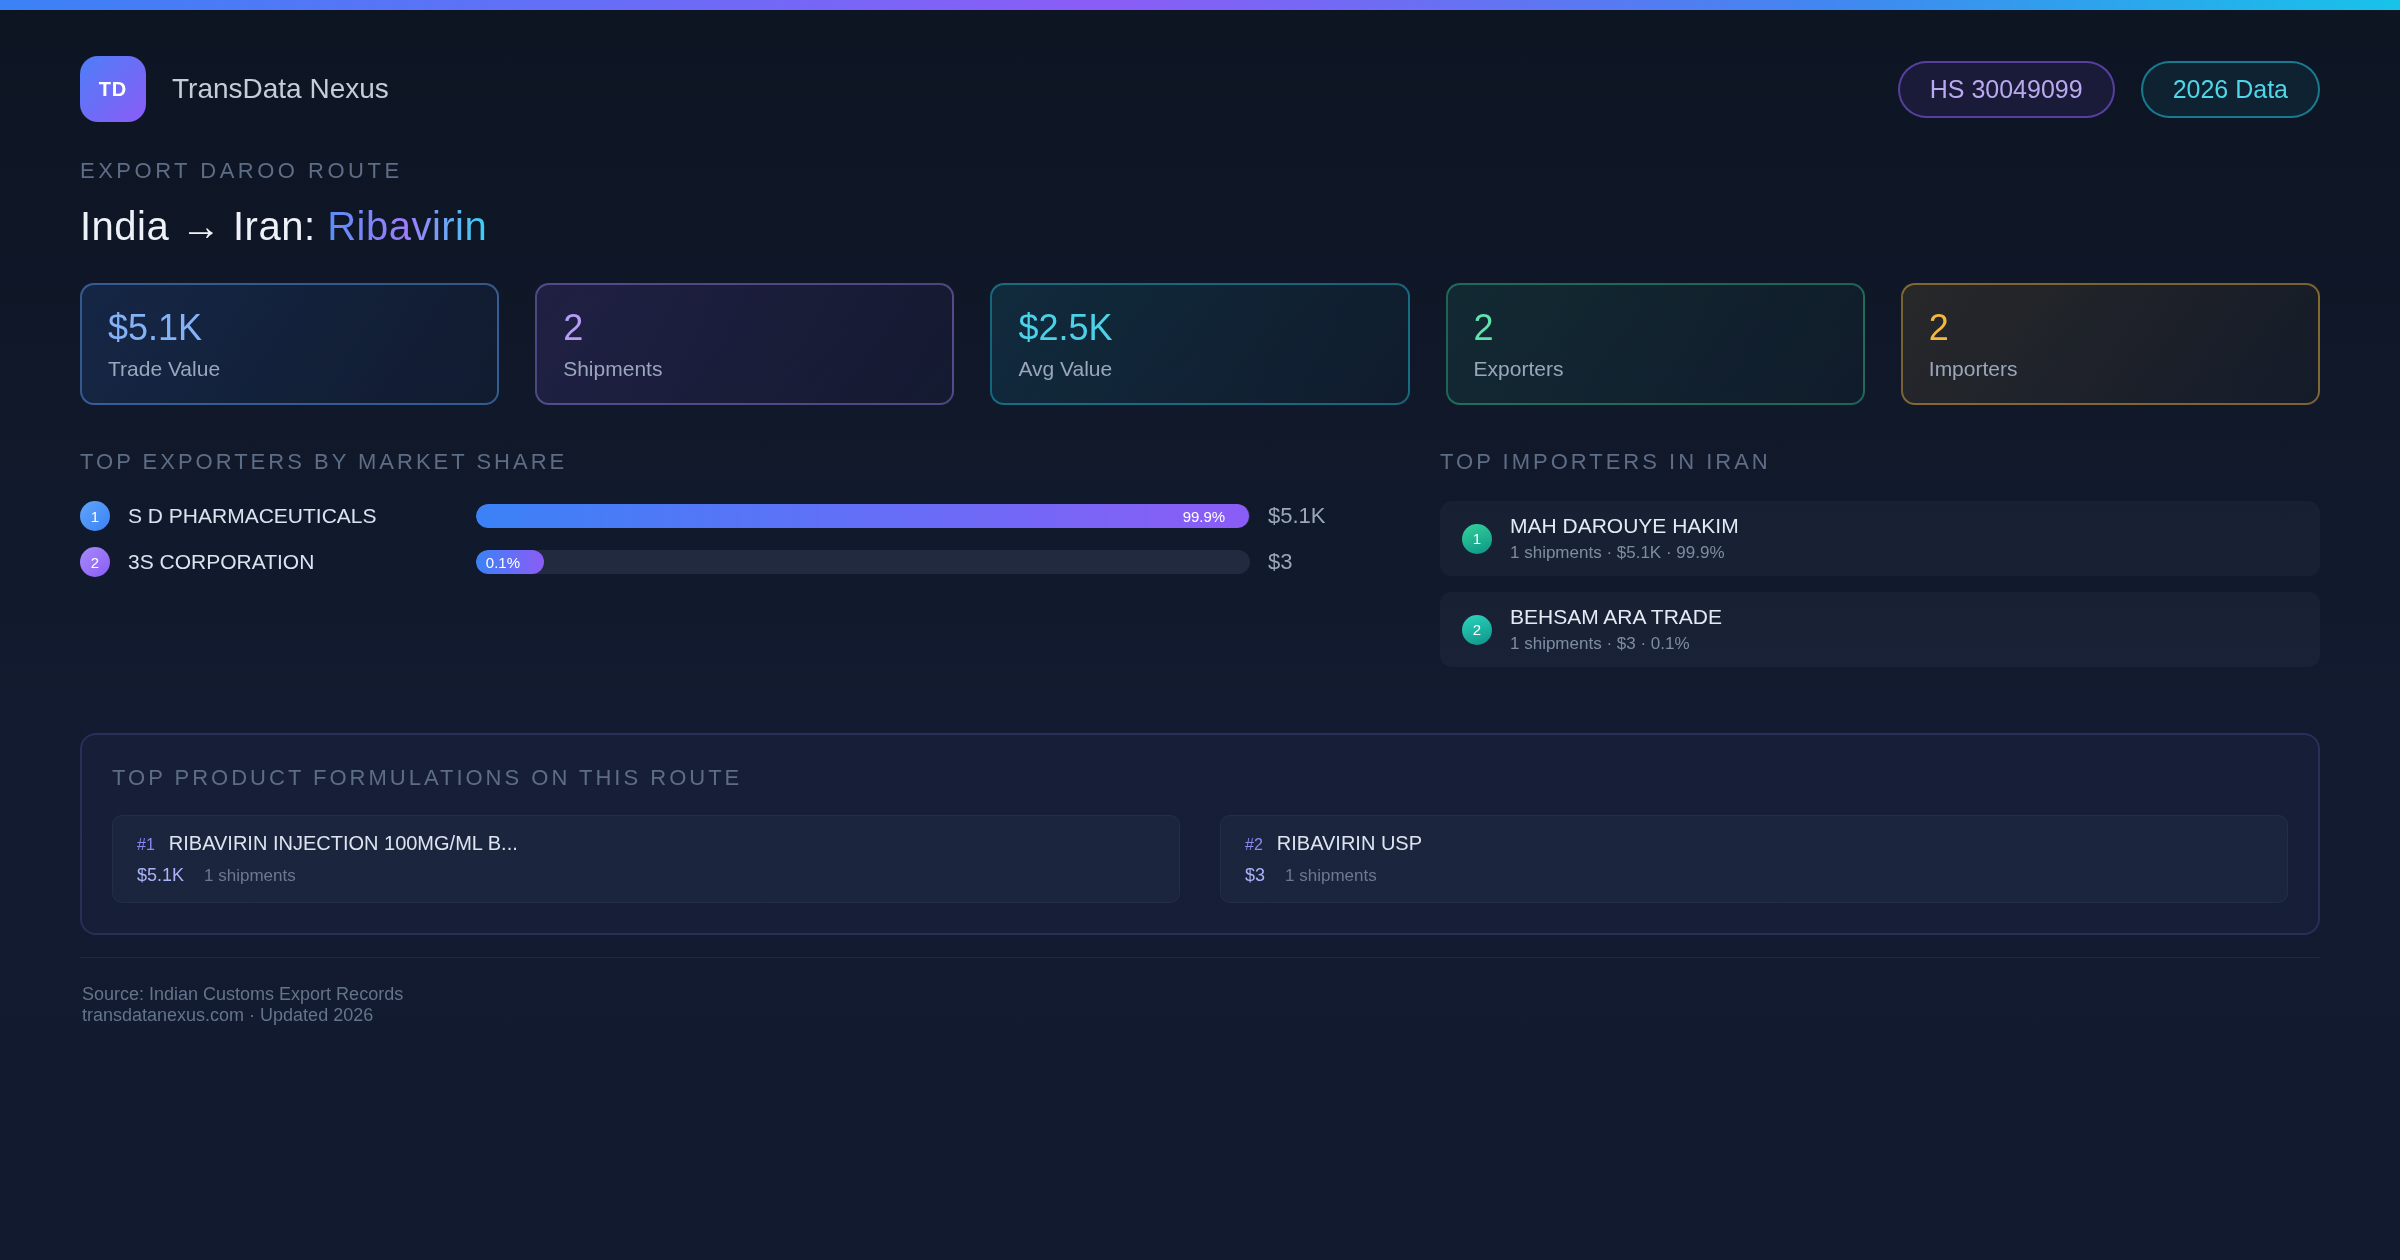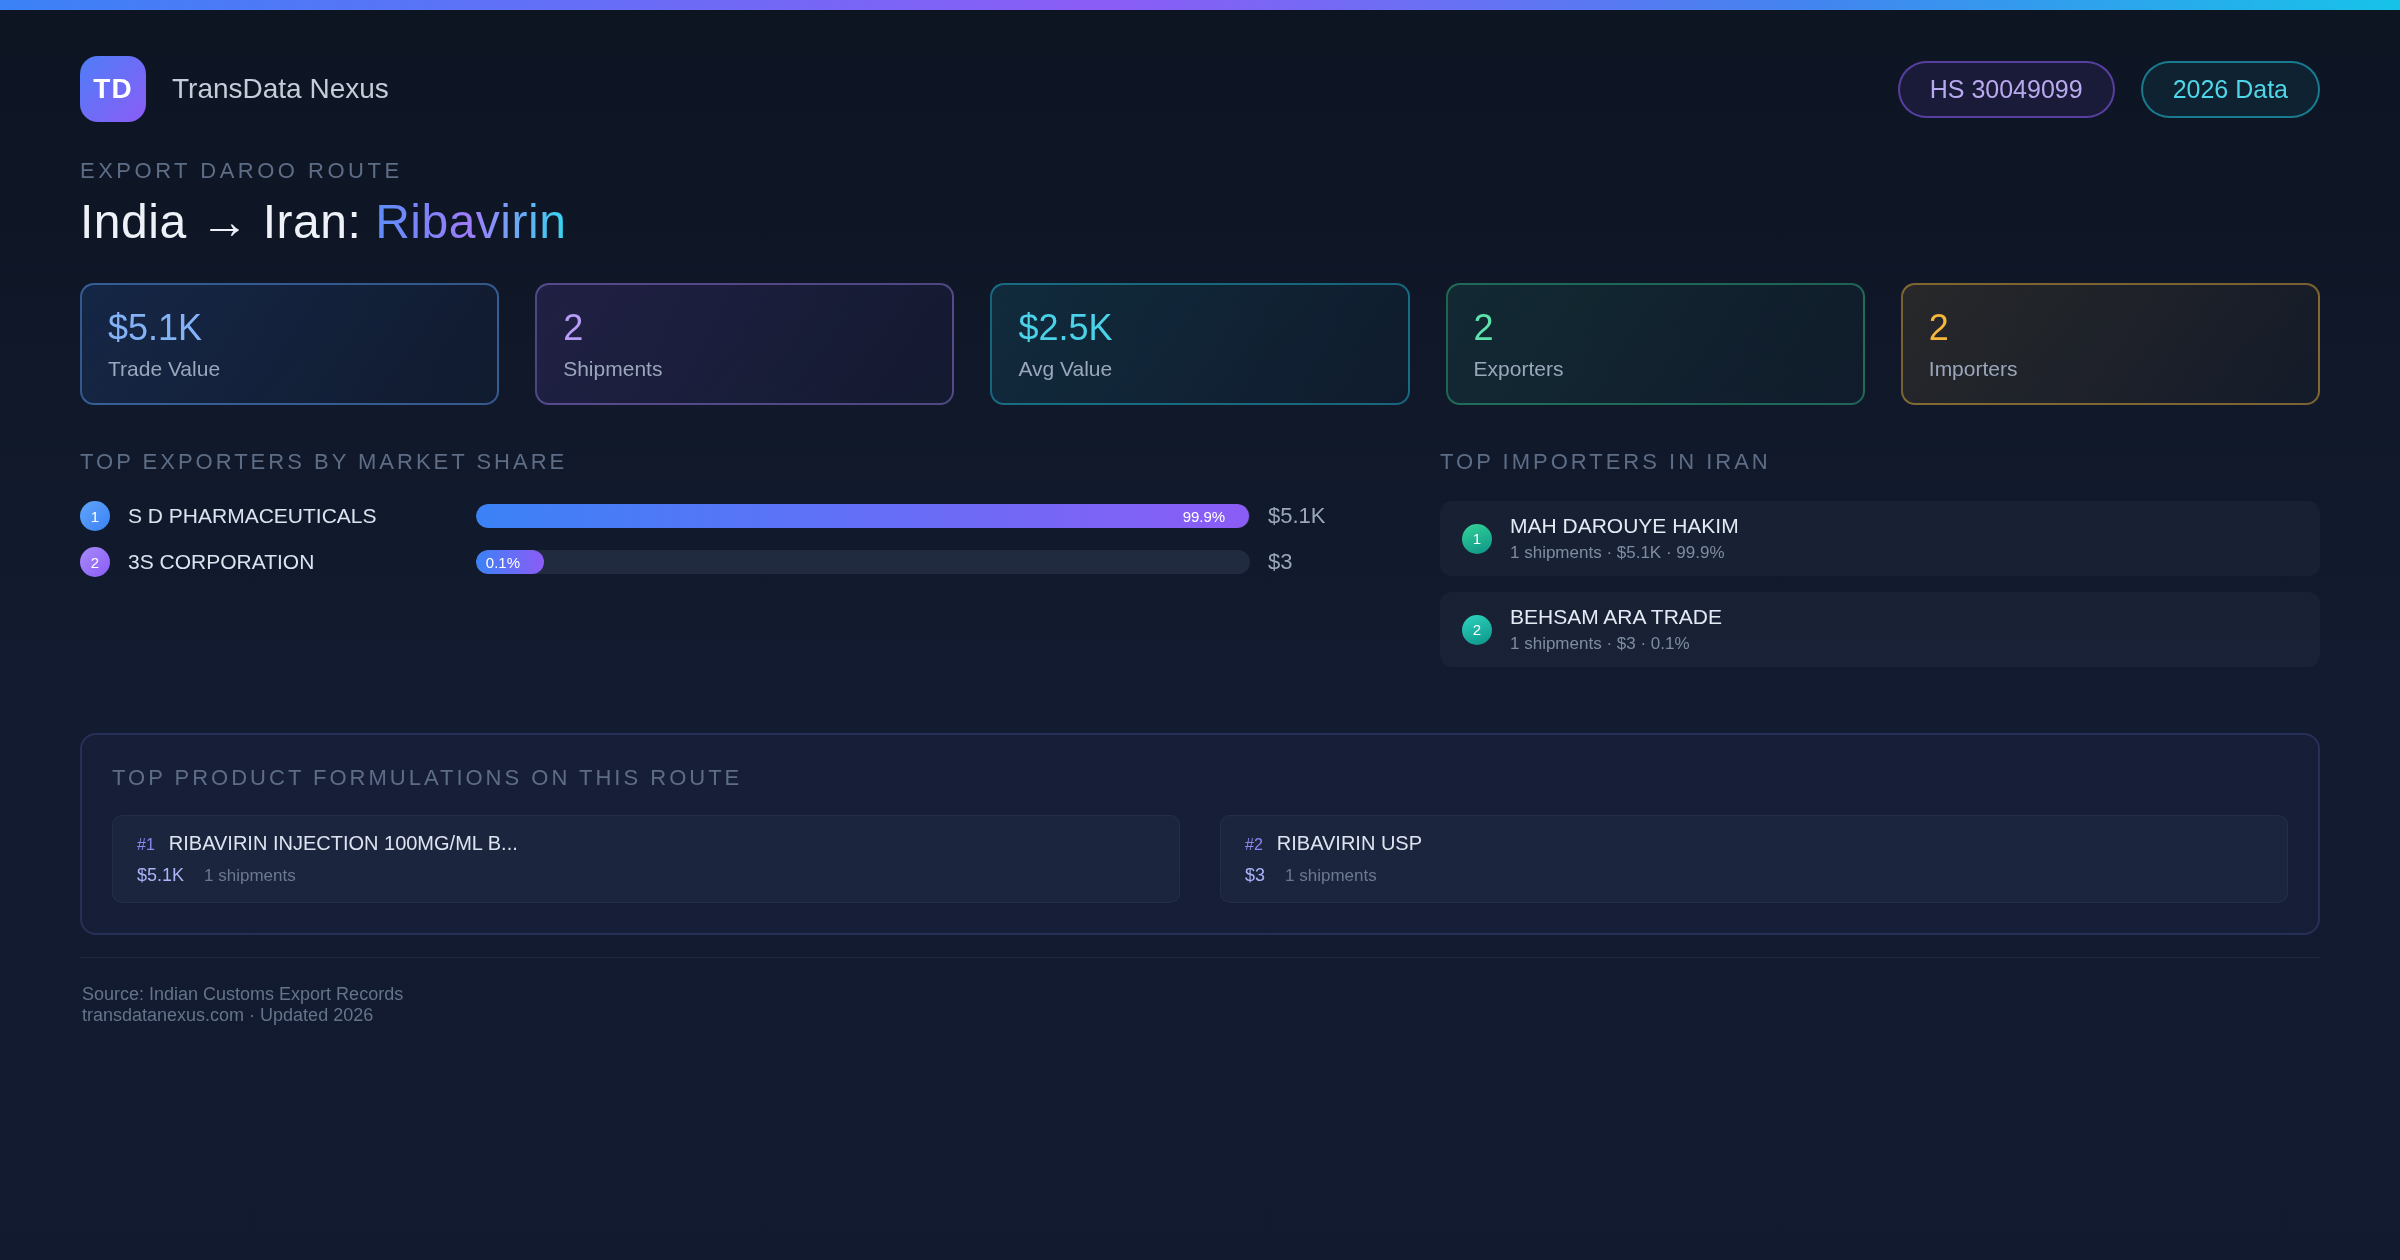--- a/index.html
+++ b/index.html
@@ -13,30 +13,30 @@
   .top-accent { height:10px; width:100%;
     background:linear-gradient(90deg,#3b82f6 0%,#8b5cf6 46%,#4286f0 76%,#17c3e9 100%); }
   .page { padding:46px 80px 0 80px; }
 
   
   .app-header { display:flex; align-items:center; justify-content:space-between; }
   .brand { display:flex; align-items:center; gap:26px; }
   .logo { width:66px; height:66px; border-radius:18px;
     background:linear-gradient(135deg,#4e7ef7 0%,#8b5cf6 100%);
     display:flex; align-items:center; justify-content:center;
-    font-size:28px; font-weight:700; color:#ffffff; letter-spacing:1px; }
+    font-size:20px; font-weight:700; color:#ffffff; letter-spacing:1px; }
   .brand-name { font-size:28px; color:#c4cdda; font-weight:400; }
   .badges { display:flex; gap:26px; }
   .pill { border-radius:999px; padding:12px 30px; font-size:25px; white-space:nowrap; cursor:pointer; }
   .pill-hs { color:#b9a9ef; border:2px solid rgba(139,92,246,.55); background:rgba(139,92,246,.10); }
   .pill-year { color:#4fd6e9; border:2px solid rgba(34,211,238,.5); background:rgba(34,211,238,.07); }
 
   
   .eyebrow { margin-top:36px; font-size:22px; letter-spacing:3.5px; color:#5e6d86; font-weight:500; }
-  .title { margin-top:10px; font-size:48px; font-weight:500; color:#eef2f8; letter-spacing:.5px; }
+  .title { margin-top:20px; font-size:40px; font-weight:500; color:#eef2f8; letter-spacing:.5px; }
   .title .highlight {
     background:linear-gradient(90deg,#5b8df8 0%,#9f7cfa 50%,#38d4f0 100%);
     -webkit-background-clip:text; background-clip:text; color:transparent; }
 
   
   .stats { margin-top:34px; display:grid; grid-template-columns:repeat(5,1fr); gap:36px; }
   .stat-card { border-radius:14px; border:2px solid; padding:22px 26px; min-height:106px; }
   .stat-value { font-size:36px; font-weight:500; }
   .stat-label { margin-top:8px; font-size:21px; color:#9aa7bb; }
   .sc-blue  { border-color:rgba(96,165,250,.45); background:linear-gradient(135deg,rgba(59,130,246,.15),rgba(59,130,246,.03)); }

